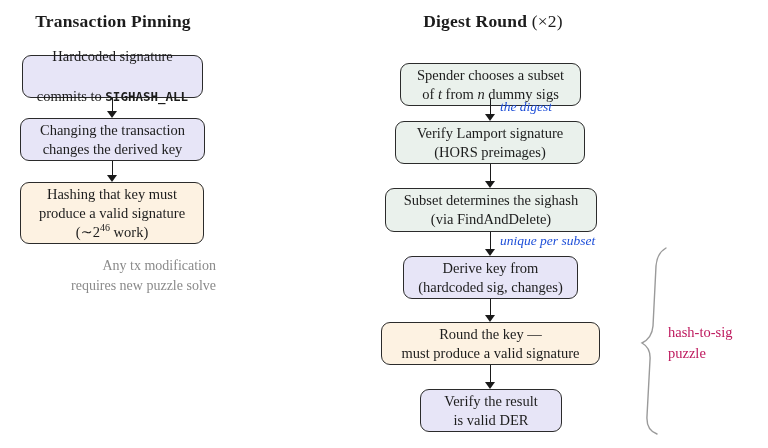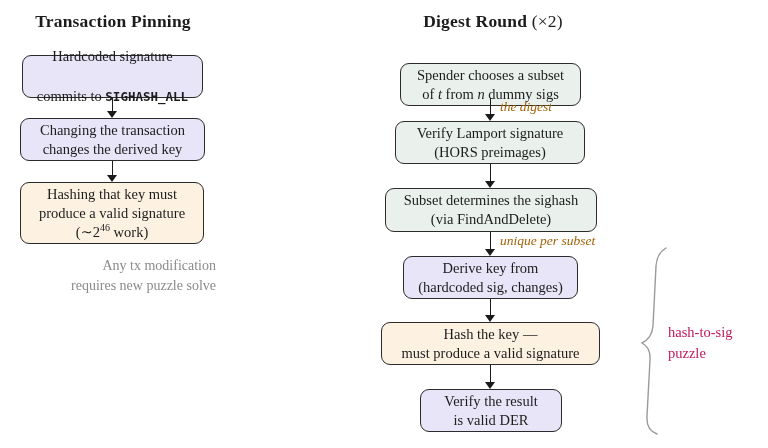--- a/index.html
+++ b/index.html
@@ -26,21 +26,21 @@
   .mvar{font-style:italic;}
   sup{font-size:10px;line-height:0;}
   .arrow{position:absolute;width:11px;}
   .arrow-line{position:absolute;left:4.6px;top:0;width:1.6px;background:#1a1a1a;}
   .arrow-head{
     position:absolute;bottom:0;left:0.4px;width:0;height:0;
     border-left:5px solid transparent;border-right:5px solid transparent;
     border-top:7px solid #1a1a1a;
   }
   .edge-label{
-    position:absolute;font-size:13.5px;font-style:italic;color:#a16207;white-space:nowrap;
+    position:absolute;font-size:13.5px;font-style:italic;color:#1d4ed8;white-space:nowrap;
   }
   .caption{
     position:absolute;font-size:14px;line-height:20px;color:#8a8a8a;text-align:right;
   }
   .brace-svg{position:absolute;}
   .brace-label{
     position:absolute;font-size:14.5px;line-height:21px;color:#be185d;white-space:nowrap;
   }
 </style>
 </head>
@@ -119,21 +119,21 @@
     <div class="line">Derive key from</div>
     <div class="line">(hardcoded sig, changes)</div>
   </div>
 
   <div class="arrow" style="left:485px;top:299px;height:23px;">
     <div class="arrow-line" style="height:17px;"></div>
     <div class="arrow-head"></div>
   </div>
 
   <div class="box bg-peach" style="left:381px;top:322px;width:219px;height:43px;">
-    <div class="line">Hash the key —</div>
+    <div class="line">Round the key —</div>
     <div class="line">must produce a valid signature</div>
   </div>
 
   <div class="arrow" style="left:485px;top:365px;height:24px;">
     <div class="arrow-line" style="height:18px;"></div>
     <div class="arrow-head"></div>
   </div>
 
   <div class="box bg-lavender" style="left:420px;top:389px;width:142px;height:43px;">
     <div class="line">Verify the result</div>

